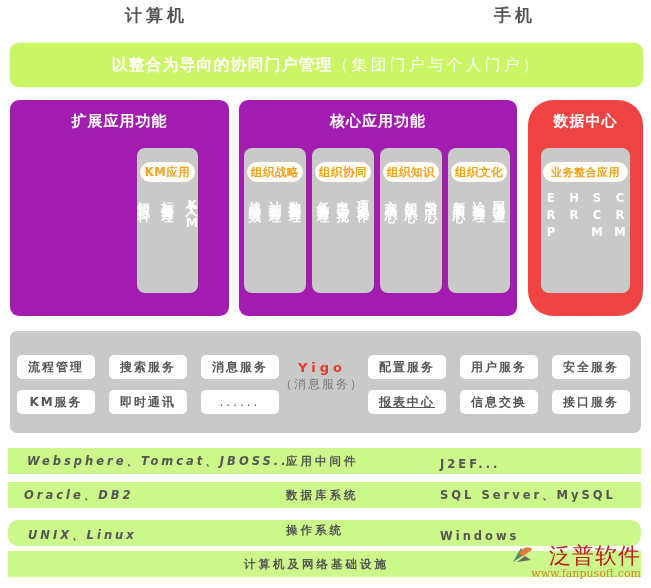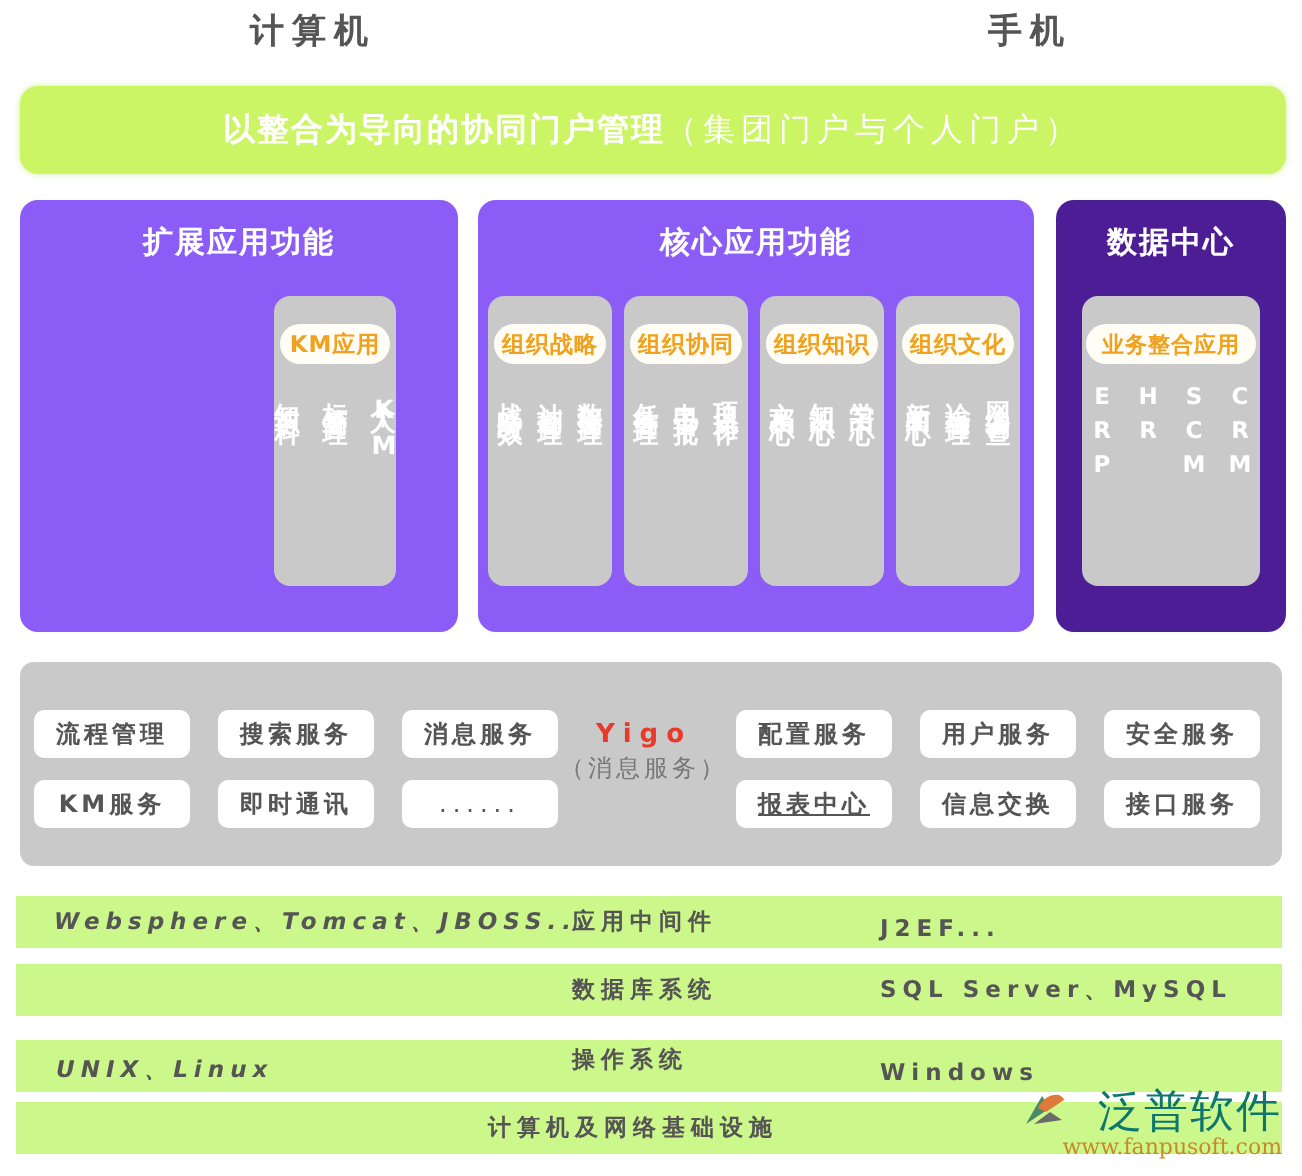--- a/index.html
+++ b/index.html
@@ -12,22 +12,22 @@
 
   .banner {
     left: 10px; top: 43px; width: 633px; height: 44px;
     background: #ccf566; border-radius: 9px;
     display: flex; align-items: center; justify-content: center;
     color: #ffffff; font-size: 16px; font-weight: bold; letter-spacing: 1px;
     box-shadow: 0 0 3px rgba(180,230,90,0.6);
   }
   .banner .sub { font-weight: normal; letter-spacing: 3px; }
 
-  .panel { top: 100px; height: 216px; border-radius: 9px; background: #8b5cf6; }
-  .panel.teal { background: #4c1d95; }
+  .panel { top: 100px; height: 216px; border-radius: 9px; background: #a21caf; }
+  .panel.teal { background: #ef4444; border-radius: 25px; }
   .panel-title {
     position: absolute; top: 12px; left: 0; right: 0; text-align: center;
     color: #ffffff; font-size: 15px; font-weight: bold; letter-spacing: 1px;
   }
 
   .card {
     position: absolute; top: 48px; height: 145px; border-radius: 8px; background: #c9c9c9;
   }
   .pill {
     position: absolute; top: 14px; left: 3px; right: 3px; height: 20px;
@@ -65,21 +65,21 @@
   .row {
     position: absolute; left: 8px; width: 633px; height: 26px; background: #ccf78a;
     color: #555555; font-size: 11.5px; font-weight: bold;
   }
   .row span { position: absolute; top: 50%; transform: translateY(-50%); white-space: nowrap; }
   .row .l { left: 19px; letter-spacing: 3px; font-style: italic; }
   .row .m { left: 278px; letter-spacing: 3px; }
   .row .r { left: 432px; letter-spacing: 3px; }
 
   .logo { right: 10px; top: 541px; width: 130px; height: 40px; }
-  .logo-cn { position: absolute; right: 0; top: 0; font-size: 22px; color: #0f766e; letter-spacing: 1px; font-family: "DejaVu Sans", sans-serif; }
+  .logo-cn { position: absolute; right: 0; top: 0; font-size: 22px; color: #b91c1c; letter-spacing: 1px; font-family: "DejaVu Sans", sans-serif; }
   .logo-url { position: absolute; right: 0; top: 26px; font-size: 11px; color: #c9882a; font-family: "DejaVu Serif", serif; }
   .logo-mark { position: absolute; left: 0; top: 3px; width: 22px; height: 20px; }
 </style>
 </head>
 <body>
 
 <div class="abs device-label" style="left:125px;">计算机</div>
 <div class="abs device-label" style="left:494px;">手机</div>
 
 <div class="abs banner">
@@ -168,24 +168,25 @@
 <div class="svc" style="left:368px; top:390px;text-decoration:underline;">报表中心</div>
 <div class="svc" style="left:460px; top:390px;">信息交换</div>
 <div class="svc" style="left:552px; top:390px;">接口服务</div>
 
 <div class="row" style="top:448px;">
   <span class="l">Websphere、Tomcat、JBOSS...</span>
   <span class="m">应用中间件</span>
   <span class="r" style="top:62%;">J2EF...</span>
 </div>
 <div class="row" style="top:482px;">
+  <span class="l" style="left:16px;">Oracle、DB2</span>
   <span class="m">数据库系统</span>
   <span class="r">SQL Server、MySQL</span>
 </div>
-<div class="row" style="top:520px;">
+<div class="row" style="top:520px;border-radius:10px;">
   <span class="l" style="left:20px; top:58%;">UNIX、Linux</span>
   <span class="m" style="top:40%;">操作系统</span>
   <span class="r" style="top:62%;">Windows</span>
 </div>
 <div class="row" style="top:551px;">
   <span class="m" style="left:236px;">计算机及网络基础设施</span>
 </div>
 
 <div class="abs logo">
   <svg class="logo-mark" viewBox="0 0 22 20">

